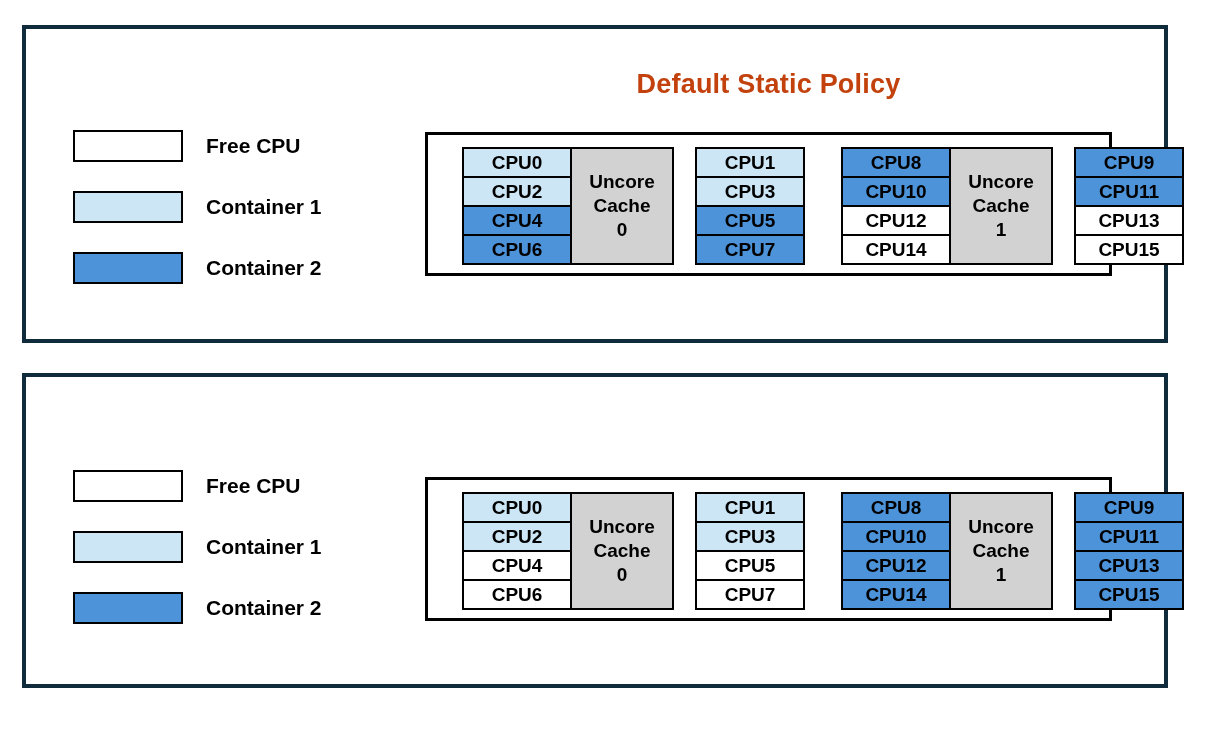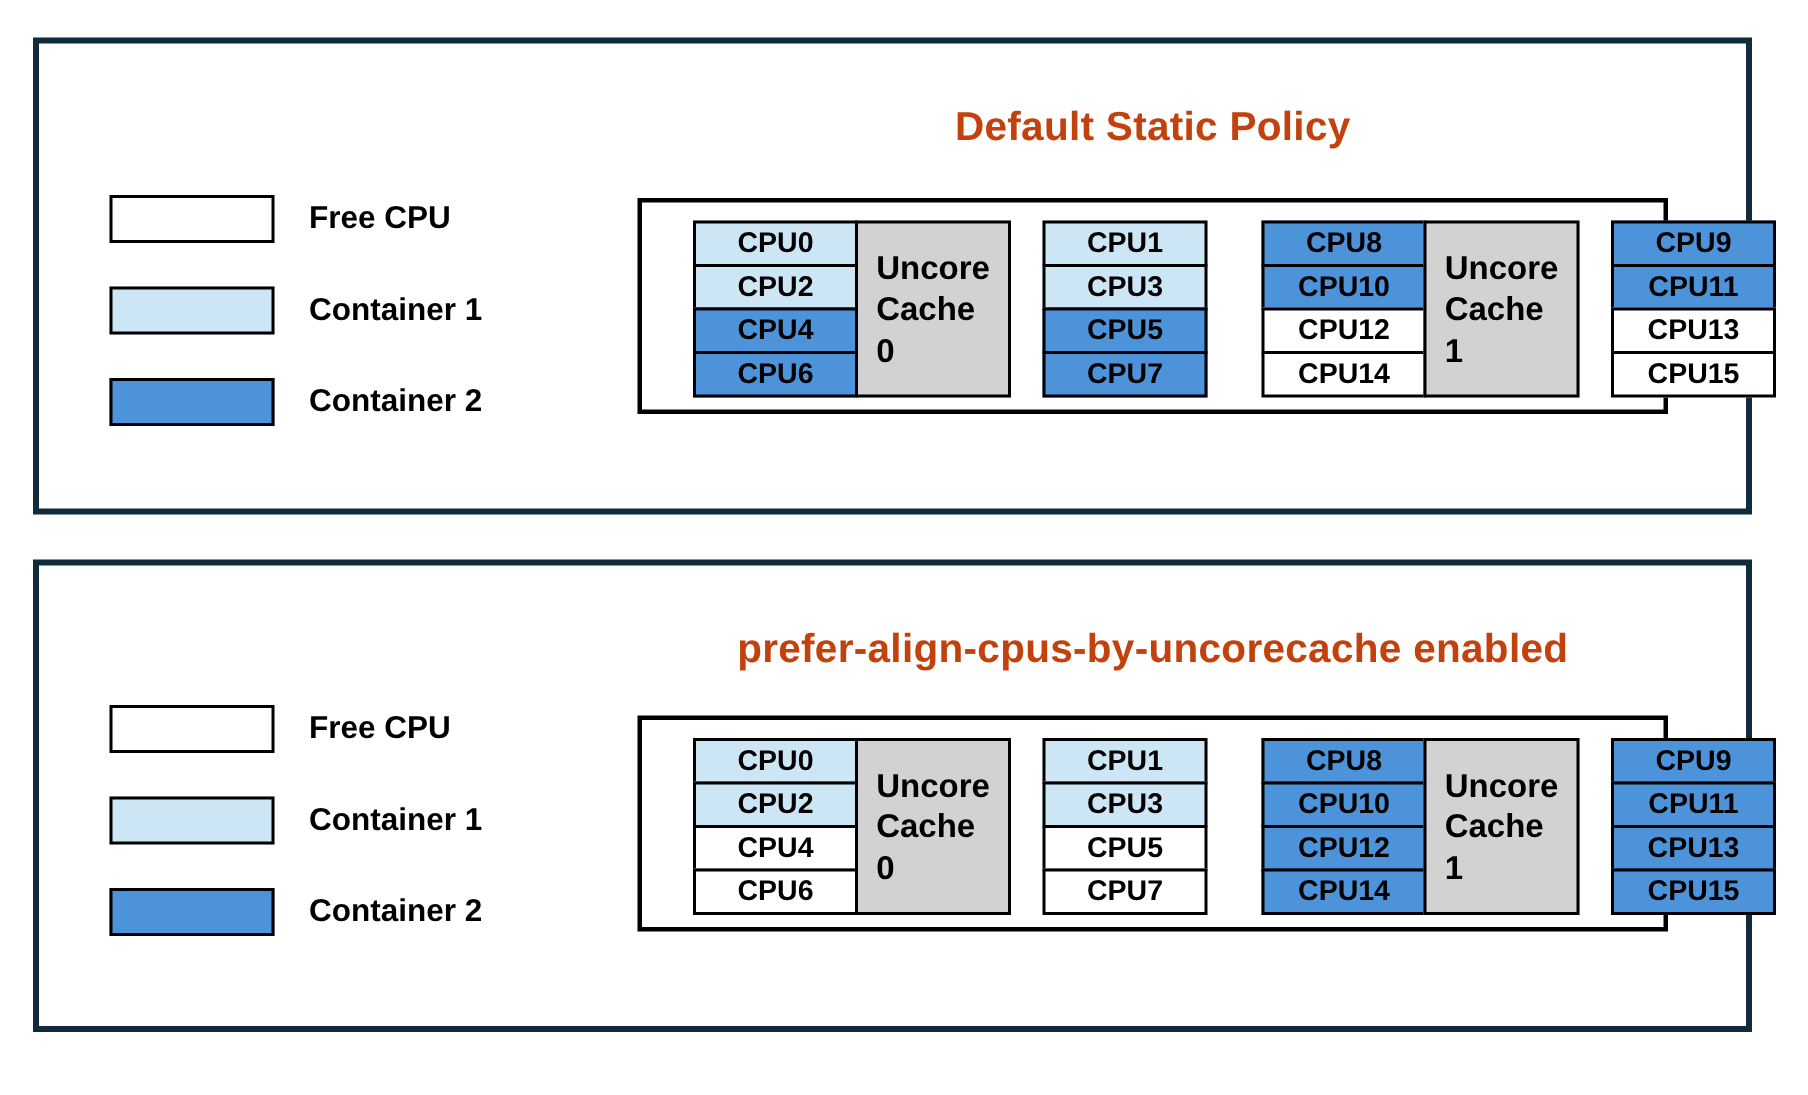--- a/index.html
+++ b/index.html
@@ -93,22 +93,22 @@
   .uncore {
     width: 104px;
     box-sizing: border-box;
     border: 2px solid #000;
     margin-left: -2px;
     margin-right: -2px;
     background: var(--uncore_gray, #D2D2D2);
     display: flex;
     align-items: center;
     justify-content: center;
-    text-align: left;
-    font-size: 22px;
+    text-align: center;
+    font-size: 19px;
     font-weight: bold;
     line-height: 1.25;
     white-space: pre-line;
     color: #000;
     position: relative;
     z-index: 1;
   }
   .free       { background: var(--free, #FFFFFF); }
   .container1 { background: var(--container1, #CDE6F5); }
   .container2 { background: var(--container2, #4D93D9); }
@@ -166,21 +166,20 @@
         <div class="cpu-cell container2">CPU9</div>
         <div class="cpu-cell container2">CPU11</div>
         <div class="cpu-cell free">CPU13</div>
         <div class="cpu-cell free">CPU15</div>
       </div>
     </div>
   </div>
 </section>
 
 <section class="panel panel-2">
-  <h2 class="title">prefer-align-cpus-by-uncorecache enabled</h2>
 
   <div class="legend">
     <div class="legend-row">
       <span class="swatch free"></span>
       <span class="legend-label">Free CPU</span>
     </div>
     <div class="legend-row">
       <span class="swatch container1"></span>
       <span class="legend-label">Container 1</span>
     </div>

